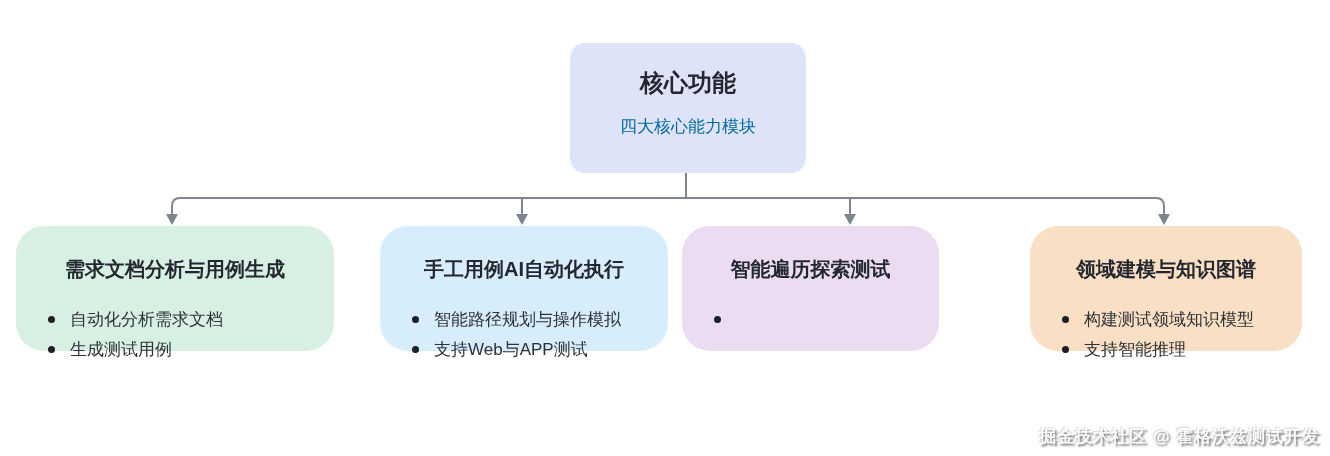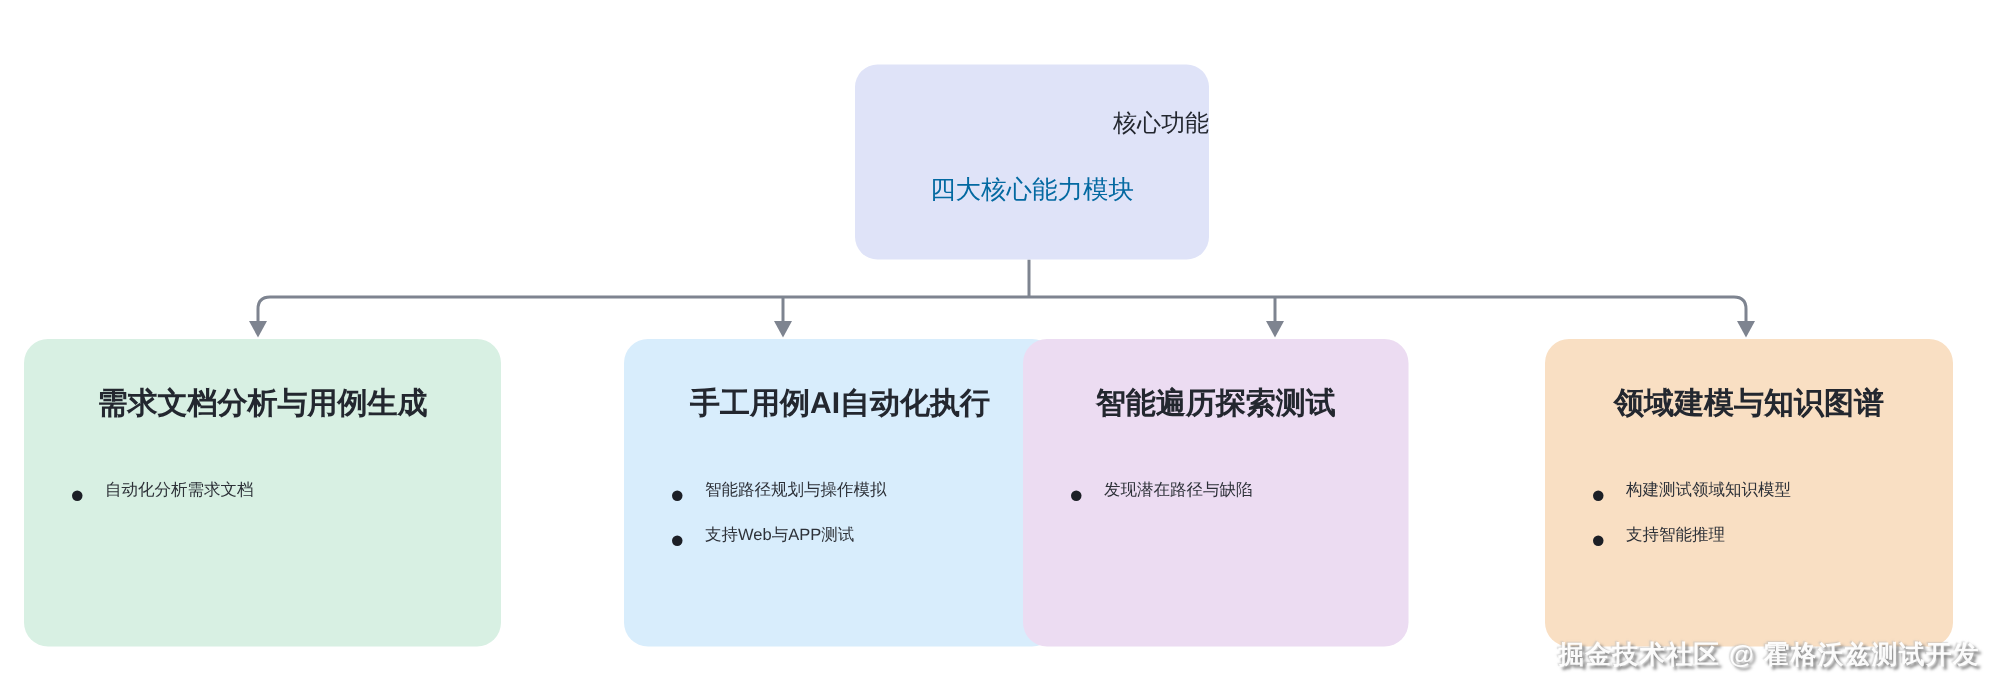--- a/index.html
+++ b/index.html
@@ -18,53 +18,52 @@
     position:absolute;
     border-radius:15px;
     box-sizing:border-box;
   }
   .root-node{
     left:570px;top:43px;width:236px;height:130px;
     padding-top:28px;
     text-align:center;
   }
   .root-title{
-    font-size:16px;font-weight:normal;line-height:24px;
+    font-size:24px;font-weight:bold;line-height:24px;
     color:#23272f;
-    text-align:right;
   }
   .root-subtitle{
     margin-top:20px;
     font-size:17px;line-height:24px;
     color:#0369a1;
   }
   .card{
-    position:absolute;top:226px;height:205px;
-    border-radius:16px;
+    position:absolute;top:226px;height:125px;
+    border-radius:28px;
     padding-top:30px;
     box-sizing:border-box;
   }
   .card-1{left:16px;width:318px;}
   .card-2{left:380px;width:288px;}
   .card-3{left:682px;width:257px;}
   .card-4{left:1030px;width:272px;}
   .card-title{
     text-align:center;
     font-size:20px;font-weight:bold;line-height:26px;
     color:#23272f;
   }
   .card-list{
     margin:22px 0 0 0;
     padding:0 12px 0 32px;
     list-style:none;
   }
   .card-list li{
-    display:flex;align-items:flex-end;
+    display:flex;align-items:center;
     height:30px;
-    font-size:11px;
+    font-size:17px;
     color:#2d3138;
   }
   .dot{
     flex:0 0 auto;
     width:7px;height:7px;border-radius:50%;
     background:#1c1f26;
     margin-right:15px;
   }
   .watermark{
     position:absolute;right:10px;bottom:8px;
@@ -100,43 +99,46 @@
     <div class="root-subtitle">四大核心能力模块</div>
   </div>
 
   <div class="card card-1" style="background-color: rgb(216, 240, 227);">
     <div class="card-title">需求文档分析与用例生成</div>
     <ul class="card-list">
       <li>
         <span class="dot"></span>
         <span>自动化分析需求文档</span>
       </li>
+      <li>
+        <span class="dot"></span>
+        <span>生成测试用例</span>
+      </li>
     </ul>
   </div>
 
-  <div class="card card-2" style="background-color: rgb(216, 237, 252); margin-left: 36px;">
+  <div class="card card-2" style="background-color: rgb(216, 237, 252);">
     <div class="card-title">手工用例AI自动化执行</div>
     <ul class="card-list">
       <li>
         <span class="dot"></span>
         <span>智能路径规划与操作模拟</span>
       </li>
       <li>
         <span class="dot"></span>
         <span>支持Web与APP测试</span>
       </li>
     </ul>
   </div>
 
   <div class="card card-3" style="background-color: rgb(236, 220, 242);">
     <div class="card-title">智能遍历探索测试</div>
     <ul class="card-list">
       <li>
         <span class="dot"></span>
-        <span>发现潜在路径与缺陷</span>
       </li>
     </ul>
   </div>
 
   <div class="card card-4" style="background-color: rgb(249, 223, 195);">
     <div class="card-title">领域建模与知识图谱</div>
     <ul class="card-list">
       <li>
         <span class="dot"></span>
         <span>构建测试领域知识模型</span>

